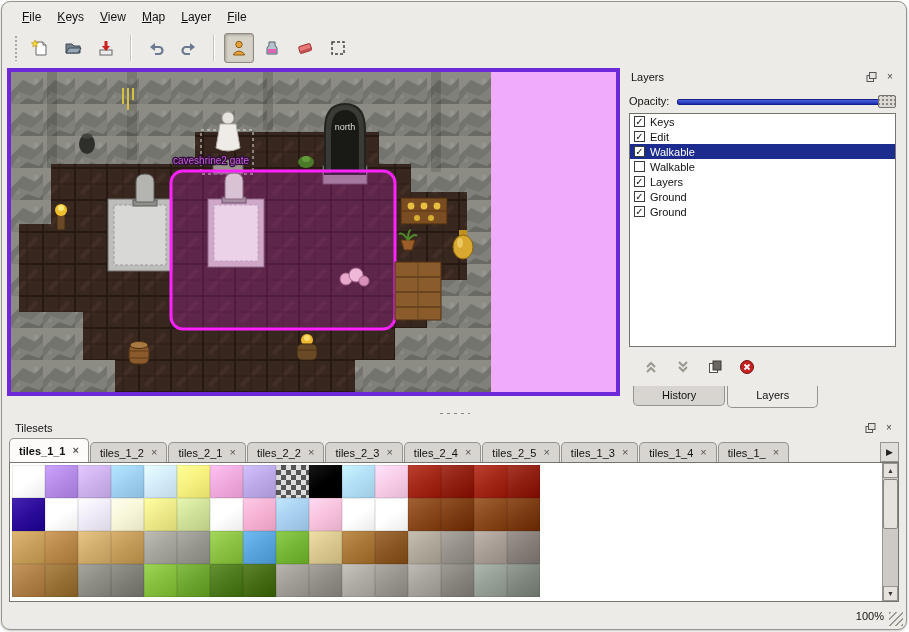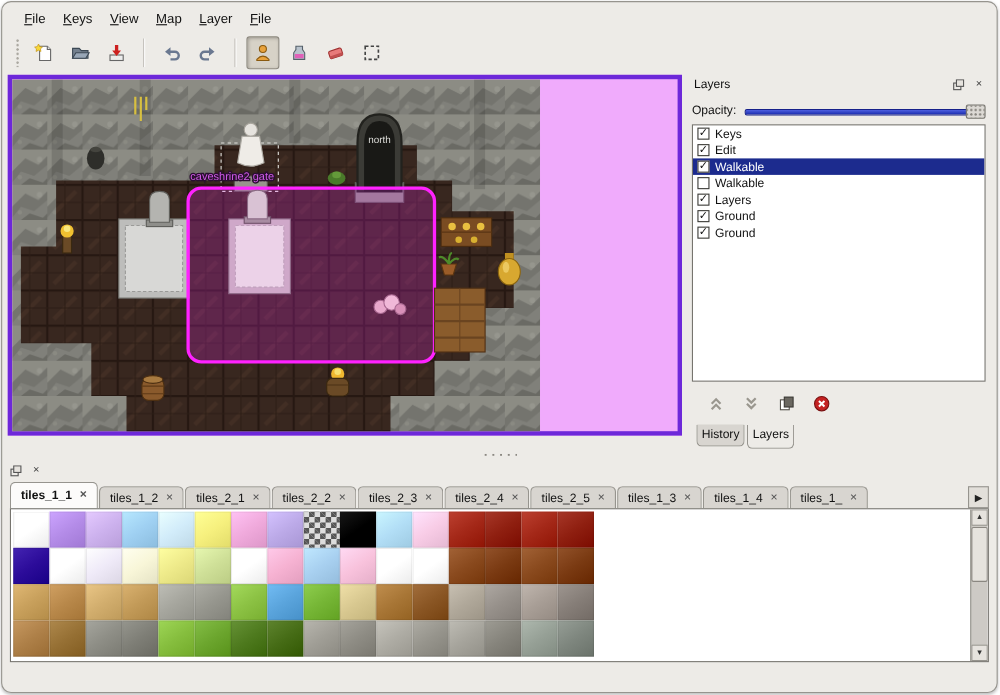--- a/index.html
+++ b/index.html
@@ -58,21 +58,21 @@
   .layer-row.selected { background: var(--highlight, #21309a); color: #fff; }
   .cb { width: 11px; height: 11px; border: 1px solid #3a3a36; background: #fff;
     margin: 0 5px 0 2px; display: flex; align-items: center; justify-content: center;
     font-size: 10px; font-weight: bold; line-height: 1; color: #111; flex: none; }
   .layer-name { font-size: 11px; white-space: nowrap; }
   .layers-toolbar { position: absolute; left: 6px; top: 286px; right: 6px; height: 26px;
     display: flex; align-items: center; gap: 12px; padding-left: 12px; }
   .lt-btn { width: 20px; height: 20px; display: flex; align-items: center;
     justify-content: center; }
   .dock-tabs { position: absolute; left: 10px; top: 318px; height: 24px; display: flex; }
-  .dtab { padding: 3px 4px; font-size: 11px; border: 1px solid #96948e; border-top: none;
+  .dtab { padding: 3px 28px; font-size: 11px; border: 1px solid #96948e; border-top: none;
     background: #d8d5d0; border-radius: 0 0 5px 5px; margin-right: 2px; height: 20px; }
   .dtab.active { background: #edebe7; height: 22px; }
   
   .splitter { position: absolute; left: 5px; top: 407px; width: 894px; height: 9px;
     display: flex; align-items: center; justify-content: center; }
   .splitter .dots { width: 32px; height: 5px;
     background-image: radial-gradient(#8a8781 1.2px, transparent 1.4px);
     background-size: 7px 5px; }
   
   .tilesets-dock { position: absolute; left: 5px; top: 417px; width: 894px; height: 185px; }
@@ -399,20 +399,21 @@
         <div class="dtab active">Layers</div>
       </div>
   </div>
 
   <div class="splitter">
       <div class="dots"></div>
     </div>
 
   <div class="tilesets-dock">
     <div class="dock-header">
+      <span class="dock-title">Tilesets</span>
       <span class="dock-btn">
         <svg width="11" height="11">
             <rect x="1" y="3.5" width="6.5" height="6" fill="none" stroke="#555"></rect>
             <rect x="3.5" y="0.5" width="6.5" height="6" fill="#e6e3de" stroke="#555"></rect>
           </svg>
       </span>
       <span class="dock-btn">×</span>
     </div>
     <div class="ts-tabbar" id="tileset-tabs">
         <div class="ttab active">
@@ -525,14 +526,18 @@
           <div class="tile" style="background: linear-gradient(145deg, rgb(150, 158, 150), rgb(126, 134, 126) 50%, rgb(106, 114, 106));"></div>
         </div>
       <div class="vscroll">
         <div class="vs-btn up">▲</div>
         <div class="vs-thumb"></div>
         <div class="vs-btn down">▼</div>
       </div>
     </div>
   </div>
 
+  <div class="statusbar">
+    <span class="zoom">100%</span>
+    <div class="grip"></div>
+  </div>
 
 </div>
 
 </body></html>

